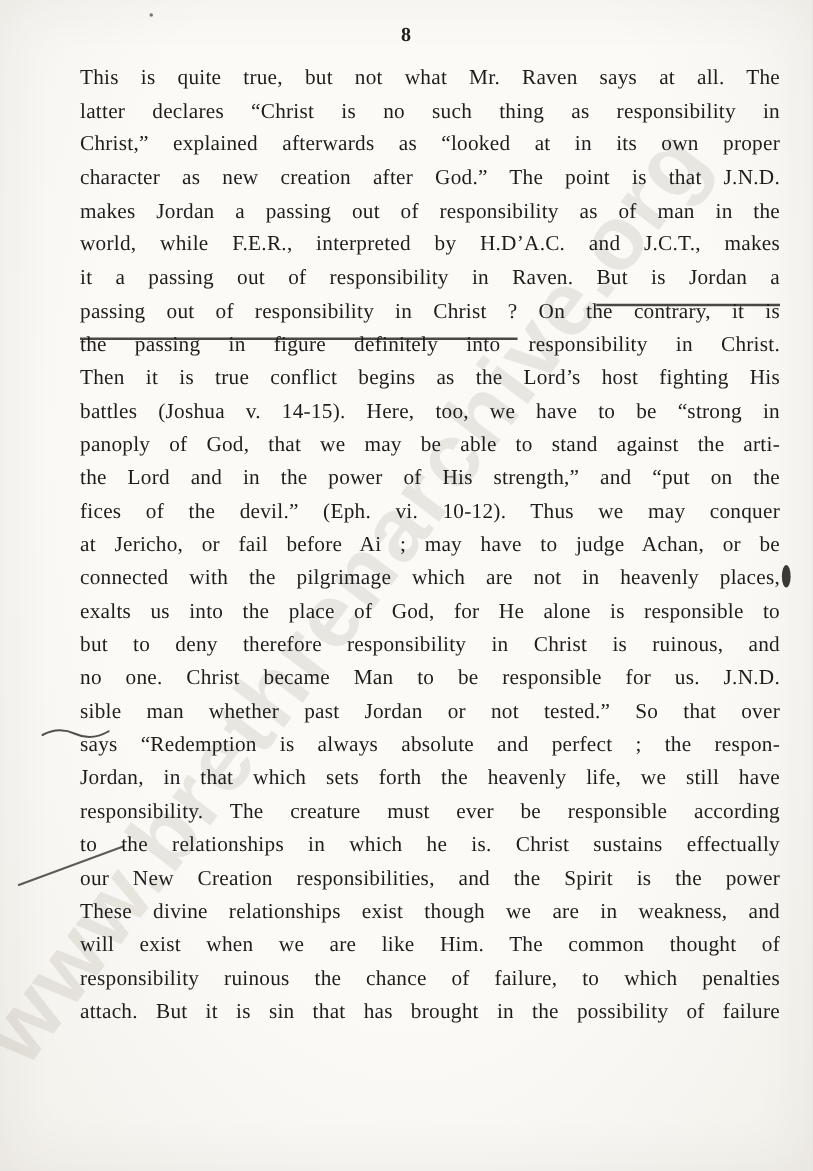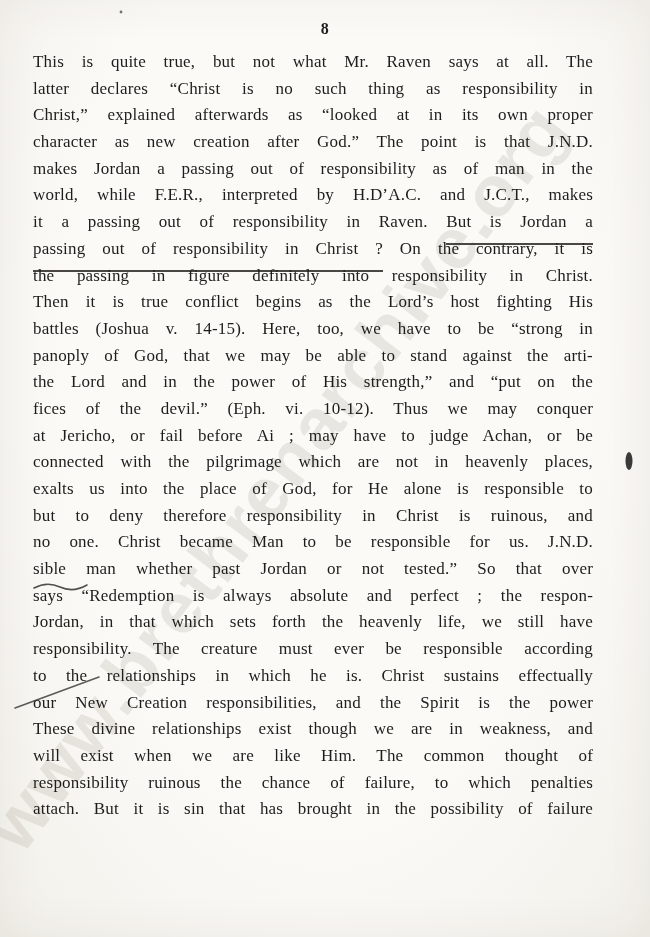--- a/index.html
+++ b/index.html
@@ -24,21 +24,21 @@
     left: 0;
     right: 0;
     text-align: center;
     font-size: 16px;
     font-weight: 700;
     letter-spacing: 0.5px;
   }
   .text-block {
     position: absolute;
     top: 49px;
-    left: 33px;
+    left: 64px;
     width: 560px;
     font-size: 17px;
     line-height: 26.7px;
     letter-spacing: 0.2px;
   }
   .line {
     text-align: justify;
     text-align-last: justify;
     height: 26.7px;
     overflow: visible;

